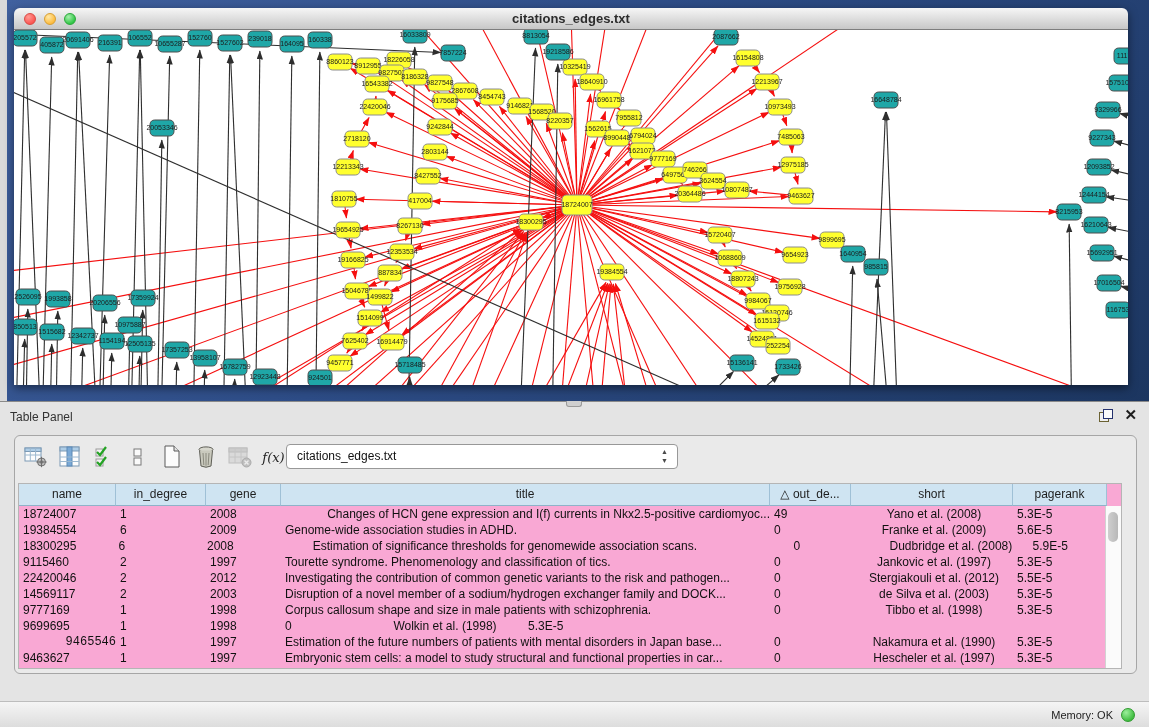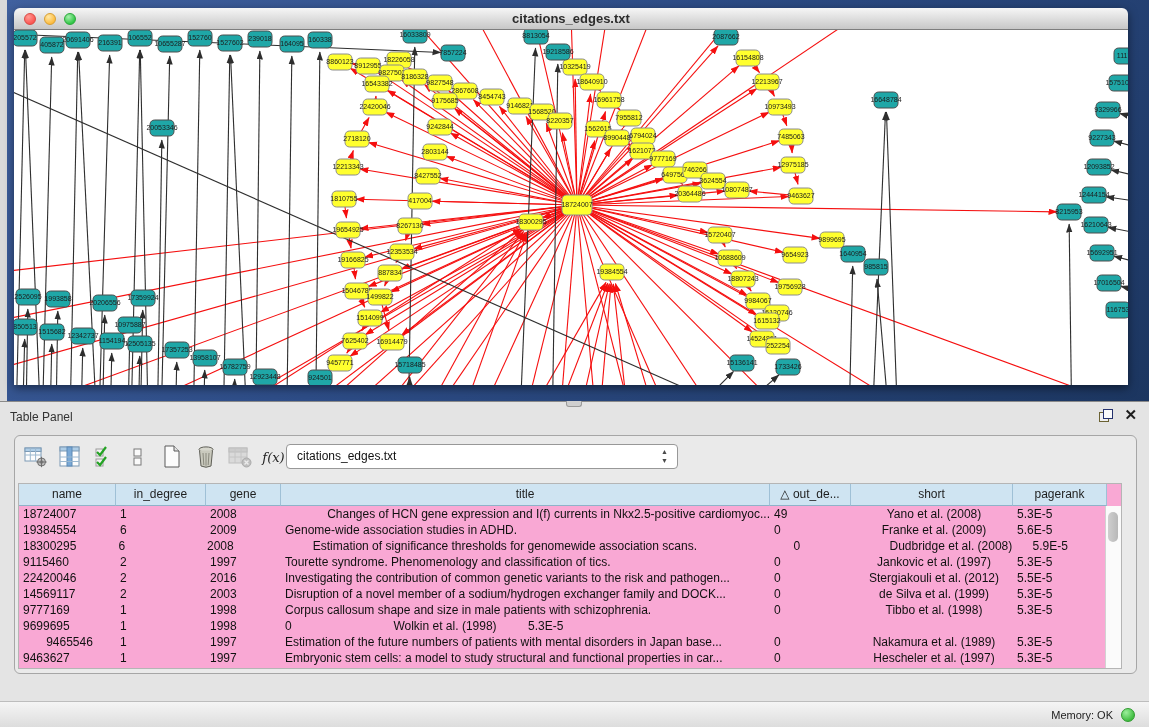--- a/index.html
+++ b/index.html
@@ -878,59 +878,59 @@
               <div class="td" style="width: 90px; text-align: left;">2</div>
               <div class="td" style="width: 75px; text-align: left;">1997</div>
               <div class="td" style="width: 489px; text-align: left;">Tourette syndrome. Phenomenology and classification of tics.</div>
               <div class="td" style="width: 81px; text-align: left;">0</div>
               <div class="td" style="width: 162px; text-align: center;">Jankovic et al. (1997)</div>
               <div class="td" style="width: 94px; text-align: left;">5.3E-5</div>
             </div>
             <div class="tr">
               <div class="td" style="width: 97px; text-align: left;">22420046</div>
               <div class="td" style="width: 90px; text-align: left;">2</div>
-              <div class="td" style="width: 75px; text-align: left;">2016</div>
+              <div class="td" style="width: 75px; text-align: left;">2012</div>
               <div class="td" style="width: 489px; text-align: left;">Investigating the contribution of common genetic variants to the risk and pathogen...</div>
               <div class="td" style="width: 81px; text-align: left;">0</div>
               <div class="td" style="width: 162px; text-align: center;">Stergiakouli et al. (2012)</div>
               <div class="td" style="width: 94px; text-align: left;">5.5E-5</div>
             </div>
             <div class="tr">
               <div class="td" style="width: 97px; text-align: left;">14569117</div>
               <div class="td" style="width: 90px; text-align: left;">2</div>
               <div class="td" style="width: 75px; text-align: left;">2003</div>
               <div class="td" style="width: 489px; text-align: left;">Disruption of a novel member of a sodium/hydrogen exchanger family and DOCK...</div>
               <div class="td" style="width: 81px; text-align: left;">0</div>
-              <div class="td" style="width: 162px; text-align: center;">de Silva et al. (1999)</div>
+              <div class="td" style="width: 162px; text-align: center;">de Silva et al. (2003)</div>
               <div class="td" style="width: 94px; text-align: left;">5.3E-5</div>
             </div>
             <div class="tr">
               <div class="td" style="width: 97px; text-align: left;">9777169</div>
               <div class="td" style="width: 90px; text-align: left;">1</div>
               <div class="td" style="width: 75px; text-align: left;">1998</div>
               <div class="td" style="width: 489px; text-align: left;">Corpus callosum shape and size in male patients with schizophrenia.</div>
               <div class="td" style="width: 81px; text-align: left;">0</div>
               <div class="td" style="width: 162px; text-align: center;">Tibbo et al. (1998)</div>
               <div class="td" style="width: 94px; text-align: left;">5.3E-5</div>
             </div>
             <div class="tr">
               <div class="td" style="width: 97px; text-align: left;">9699695</div>
               <div class="td" style="width: 90px; text-align: left;">1</div>
               <div class="td" style="width: 75px; text-align: left;">1998</div>
               <div class="td" style="width: 81px; text-align: left;">0</div>
               <div class="td" style="width: 162px; text-align: center;">Wolkin et al. (1998)</div>
               <div class="td" style="width: 94px; text-align: left;">5.3E-5</div>
             </div>
             <div class="tr">
-              <div class="td" style="width: 97px; text-align: center;">9465546</div>
+              <div class="td" style="width: 97px; text-align: right; font-family: Liberation Mono, monospace;">9465546</div>
               <div class="td" style="width: 90px; text-align: left;">1</div>
               <div class="td" style="width: 75px; text-align: left;">1997</div>
               <div class="td" style="width: 489px; text-align: left;">Estimation of the future numbers of patients with mental disorders in Japan base...</div>
               <div class="td" style="width: 81px; text-align: left;">0</div>
-              <div class="td" style="width: 162px; text-align: center;">Nakamura et al. (1989)</div>
+              <div class="td" style="width: 162px; text-align: center;">Nakamura et al. (1990)</div>
               <div class="td" style="width: 94px; text-align: left;">5.3E-5</div>
             </div>
             <div class="tr">
               <div class="td" style="width: 97px; text-align: left;">9463627</div>
               <div class="td" style="width: 90px; text-align: left;">1</div>
               <div class="td" style="width: 75px; text-align: left;">1997</div>
               <div class="td" style="width: 489px; text-align: left;">Embryonic stem cells: a model to study structural and functional properties in car...</div>
               <div class="td" style="width: 81px; text-align: left;">0</div>
               <div class="td" style="width: 162px; text-align: center;">Hescheler et al. (1997)</div>
               <div class="td" style="width: 94px; text-align: left;">5.3E-5</div>

